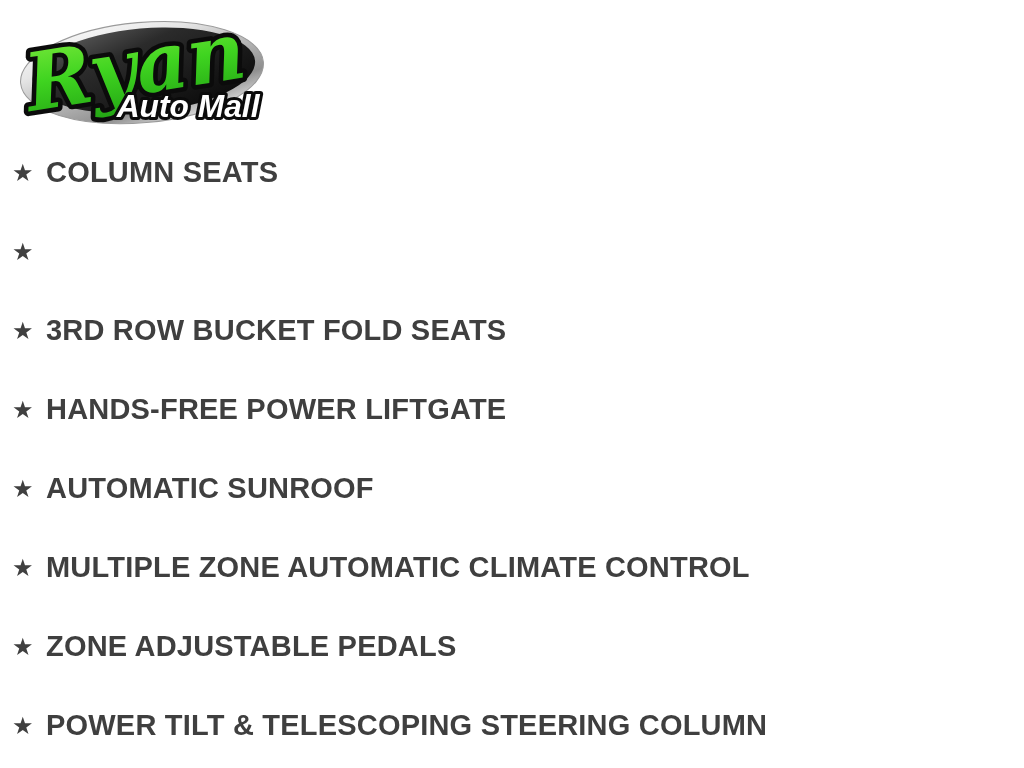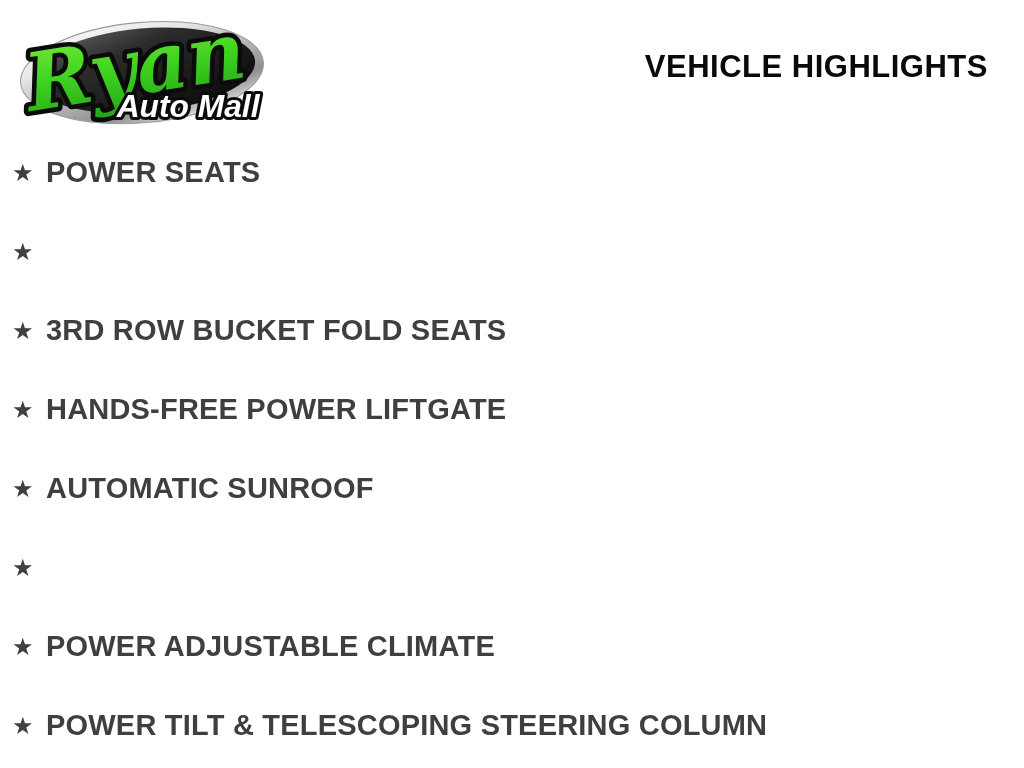--- a/index.html
+++ b/index.html
@@ -86,48 +86,48 @@
       </linearGradient>
     </defs>
     <g transform="rotate(-5 125 65)">
       <ellipse cx="125" cy="65" rx="119" ry="49" fill="url(#chrome)" stroke="#9a9a9a" stroke-width="1"></ellipse>
       <ellipse cx="127" cy="63" rx="109" ry="41" fill="url(#darkOval)"></ellipse>
     </g>
     <text x="120" y="86" transform="rotate(-9 120 70)" text-anchor="middle" font-family="DejaVu Serif, serif" font-style="italic" font-weight="bold" font-size="78" fill="url(#greenGrad)" stroke="#0b0b0b" stroke-width="9" paint-order="stroke" stroke-linejoin="round">Ryan</text>
     <text x="170" y="108" text-anchor="middle" font-family="Liberation Sans, sans-serif" font-style="italic" font-weight="bold" font-size="31" fill="#ffffff" stroke="#0b0b0b" stroke-width="6" paint-order="stroke" stroke-linejoin="round">Auto Mall</text>
   </svg>
 
-  <div class="page-title">VEHICLE HIGHLIGHTS</div>
 
   <ul class="highlights">
     <li>
       <span class="star">★</span>
-      <span class="label">POWER SEATS</span>
+      <span class="label">COLUMN SEATS</span>
     </li>
     <li>
       <span class="star">★</span>
     </li>
     <li>
       <span class="star">★</span>
       <span class="label">3RD ROW BUCKET FOLD SEATS</span>
     </li>
     <li>
       <span class="star">★</span>
       <span class="label">HANDS-FREE POWER LIFTGATE</span>
     </li>
     <li>
       <span class="star">★</span>
       <span class="label">AUTOMATIC SUNROOF</span>
     </li>
     <li>
       <span class="star">★</span>
+      <span class="label">MULTIPLE ZONE AUTOMATIC CLIMATE CONTROL</span>
     </li>
     <li>
       <span class="star">★</span>
-      <span class="label">POWER ADJUSTABLE CLIMATE</span>
+      <span class="label">ZONE ADJUSTABLE PEDALS</span>
     </li>
     <li>
       <span class="star">★</span>
       <span class="label">POWER TILT &amp; TELESCOPING STEERING COLUMN</span>
     </li>
   </ul>
 
 </div>
 
 </body></html>

